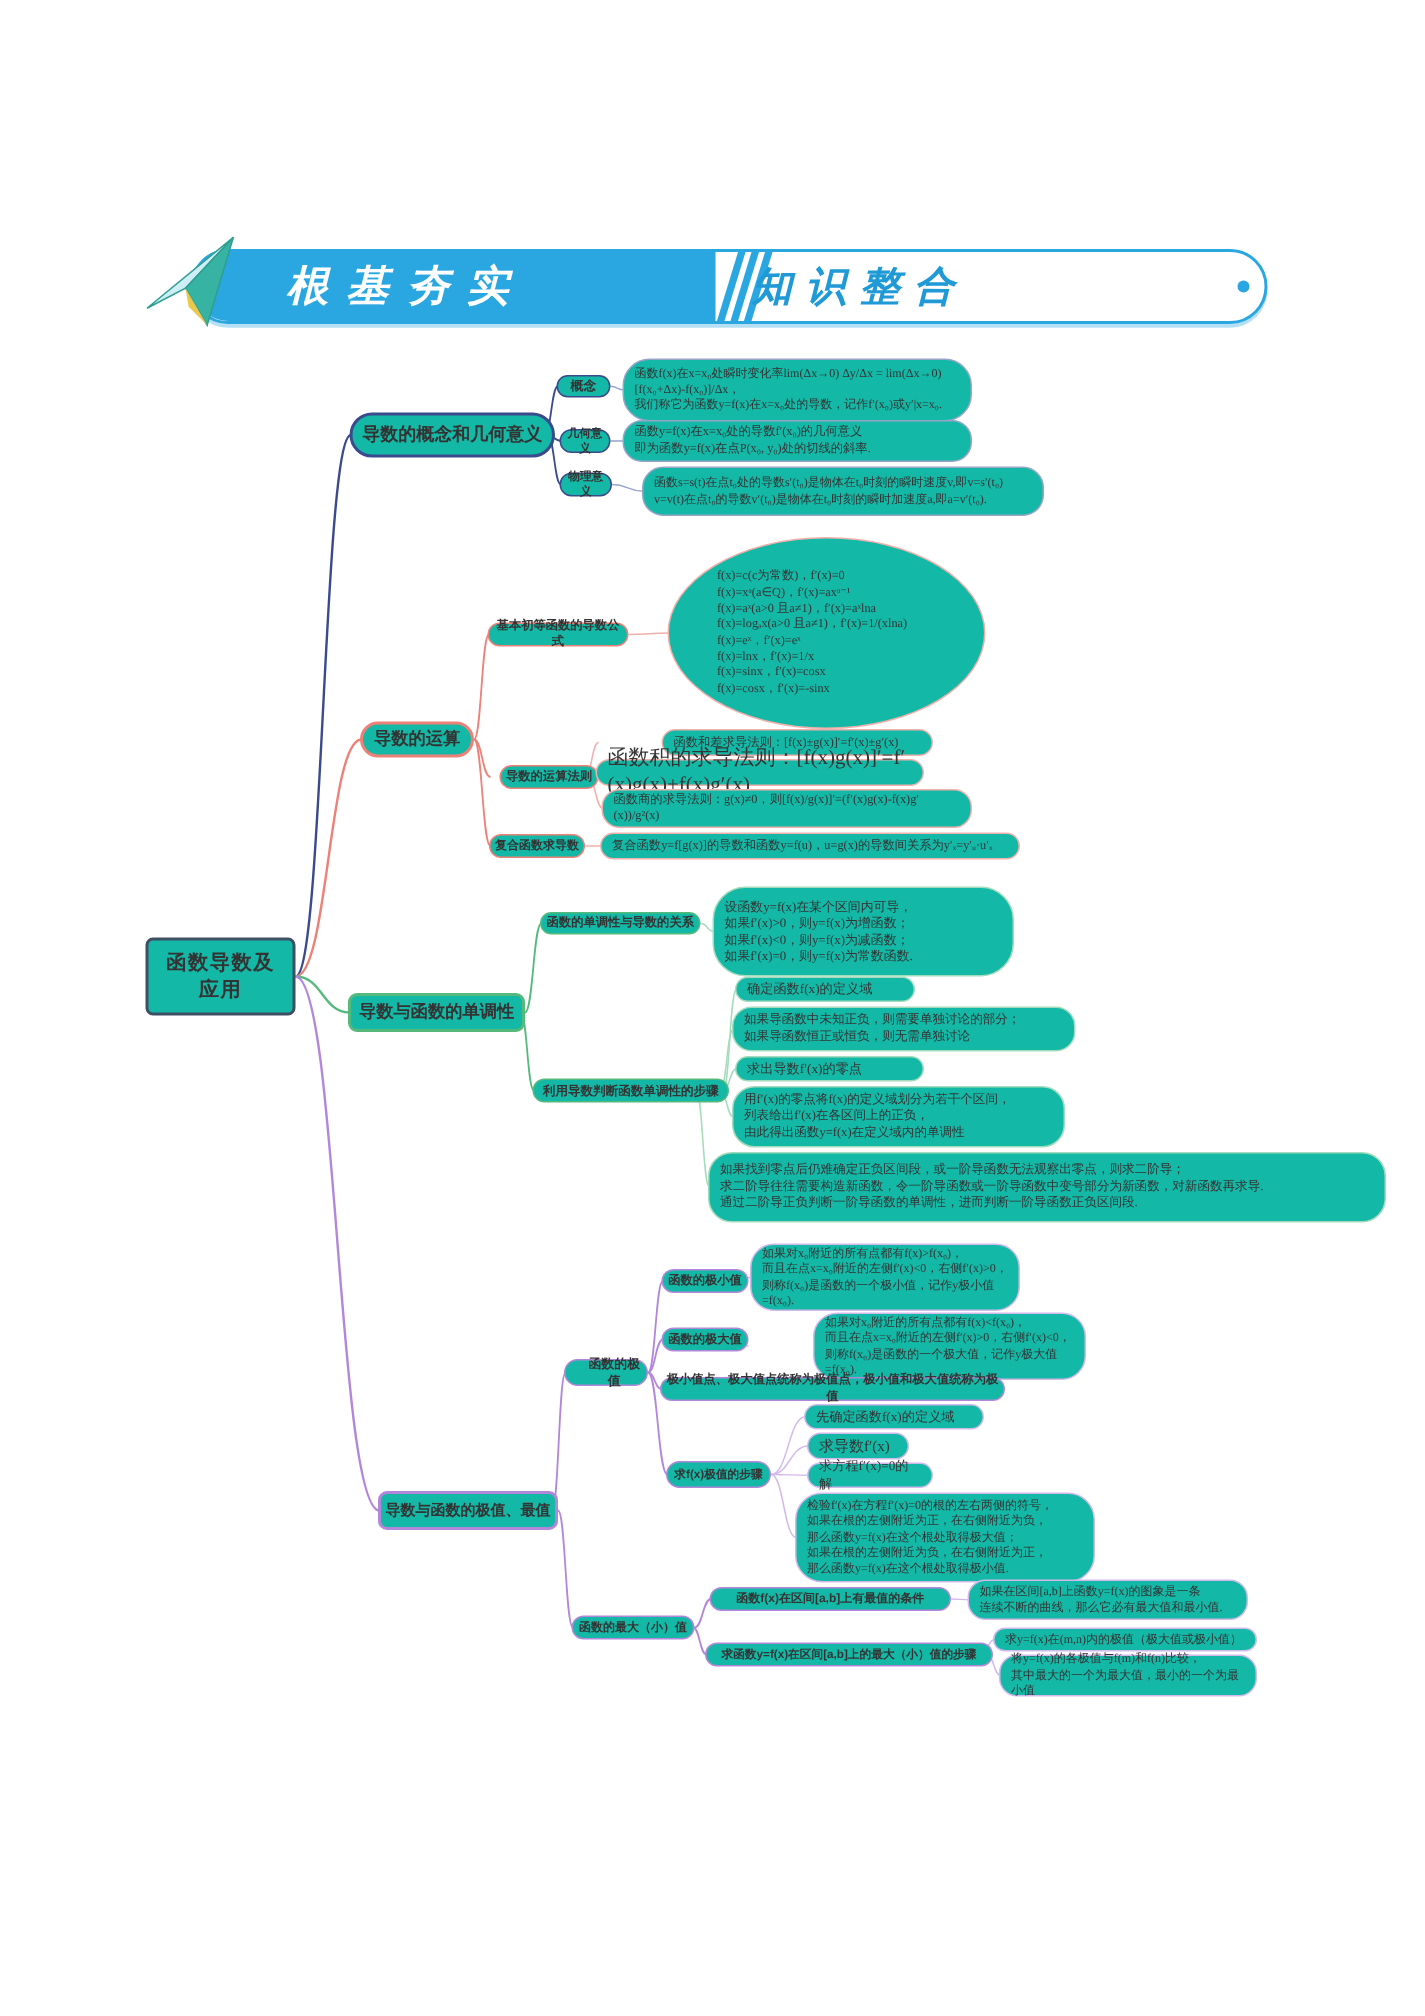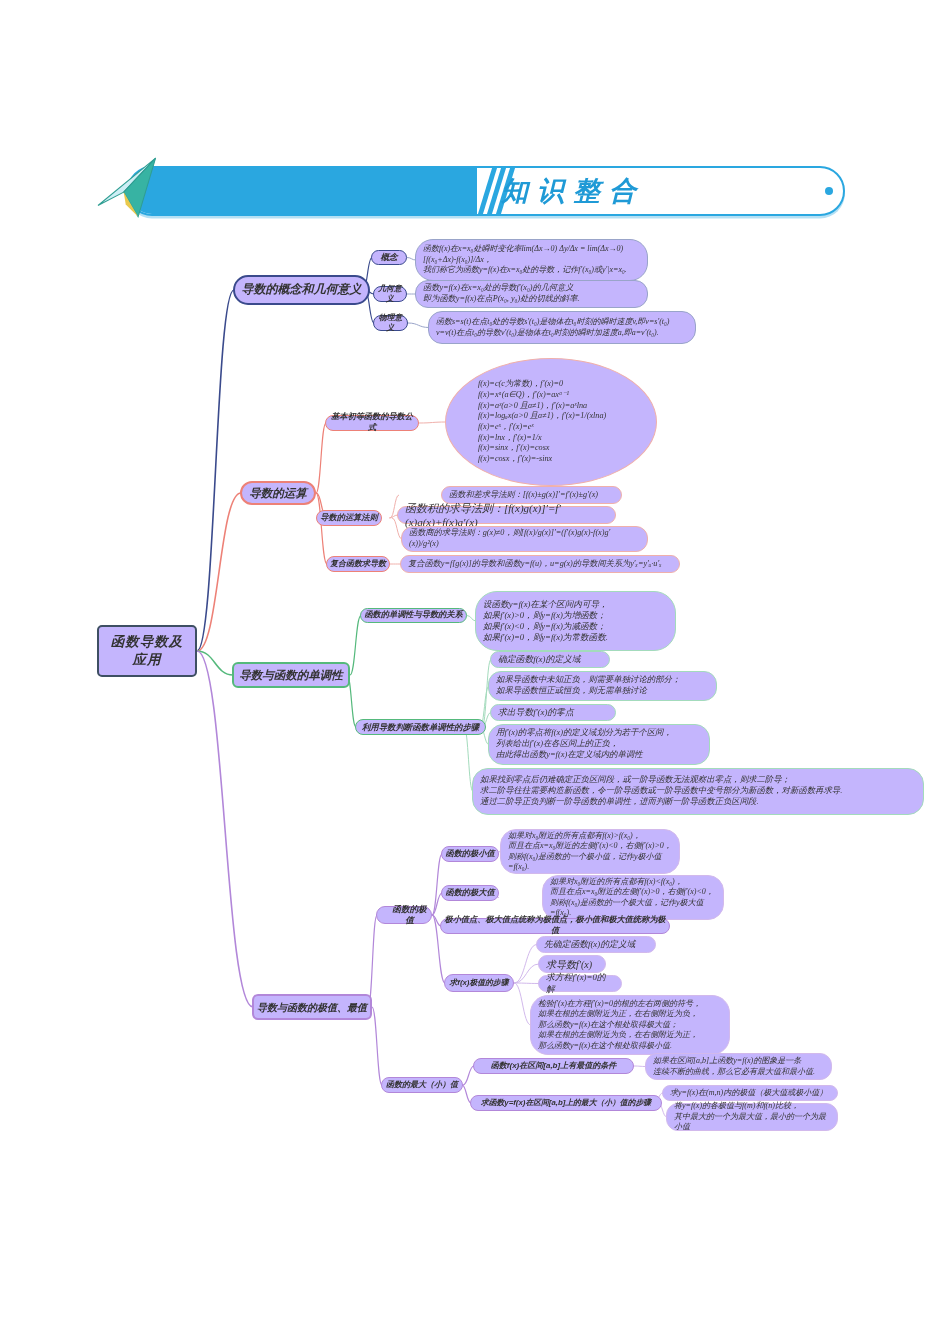--- a/index.html
+++ b/index.html
@@ -1,21 +1,21 @@
 <!DOCTYPE html>
 <html><head>
 <meta charset="utf-8">
 <style>
   html,body{margin:0;padding:0;background:#fff;}
   .page{position:relative;width:950px;height:1344px;background:#fff;overflow:hidden;
         font-family:"Liberation Sans",sans-serif;}
   #edges{position:absolute;left:0;top:0;width:950px;height:1344px;pointer-events:none;}
-  #nodes .node{position:absolute;background:#c4b5fd;box-sizing:border-box;border-style:solid;
+  #nodes .node{position:absolute;background:#14b8a6;box-sizing:border-box;border-style:solid;
         color:#333;white-space:pre-line;display:flex;flex-direction:column;justify-content:center;
-        line-height:1.3;font-style:italic;}
+        line-height:1.3;}
   .k-root{font-weight:700;text-align:center;border-width:2.5px;color:#222;letter-spacing:1px;}
   .k-branch{font-weight:700;text-align:center;border-width:2px;color:#222;}
   .k-pill{font-weight:700;text-align:center;border-width:1.5px;padding:0 2px;color:#3a3a3a;}
   .k-leaf,.k-ellipse{border-width:1px;padding:2px 7px;font-family:"Liberation Serif",serif;color:#3c3c3c;}
   .k-ellipse{padding:6px 18px 6px 32px;line-height:1.55;}
   
   .banner{position:absolute;left:105px;top:158px;width:742px;height:60px;}
   .banner-pill{position:absolute;left:22px;top:8px;right:2px;height:46px;border:2px solid #2aa7e0;
         border-radius:25px;background:#fff;box-shadow:0 2.5px 0 rgba(42,167,224,.35);overflow:hidden;}
   .banner-blue{position:absolute;left:0;top:0;bottom:0;width:348px;background:#2aa7e0;}
@@ -81,20 +81,21 @@
       <path d="M654,1103 C658.5,1103 658.5,1093 663,1093" stroke="#d2b9ec" stroke-width="1" fill="none"></path>
       <path d="M658,1103 C662.5,1103 662.5,1117 667,1117" stroke="#d2b9ec" stroke-width="1" fill="none"></path>
     </svg>
 
   <div class="banner">
     <div class="banner-pill">
       <div class="banner-blue"></div>
       <div class="banner-stripe st1"></div>
       <div class="banner-stripe st2"></div>
       <div class="banner-stripe st3"></div>
+      <span class="banner-text-left">根基夯实</span>
       <span class="banner-text-right">知识整合</span>
       <span class="banner-dot"></span>
     </div>
     <svg class="plane" viewBox="0 0 80 70">
       <polygon points="60,6 4,52 29,39" fill="#cdeef5" stroke="#2f9e92" stroke-width="1"></polygon>
       <polygon points="60,6 29,39 43,63" fill="#37b3a3" stroke="#2f9e92" stroke-width="1"></polygon>
       <polygon points="29,39 43,63 31,51" fill="#e9c94d"></polygon>
     </svg>
   </div>
 
@@ -114,23 +115,23 @@
       <div class="node k-branch" style="left: 240px; top: 481px; width: 76px; height: 24px; font-size: 11.5px; border-radius: 12px; border-color: rgb(237, 129, 119);">导数的运算</div>
       <div class="node k-pill" style="left: 325px; top: 415px; width: 94px; height: 16px; font-size: 8.2px; border-radius: 8px; border-color: rgb(237, 129, 119);">基本初等函数的导数公式</div>
       <div class="node k-ellipse" style="left: 445px; top: 358px; width: 212px; height: 128px; font-size: 8.2px; border-radius: 50%; border-color: rgb(240, 176, 171);">f(x)=c(c为常数)，f′(x)=0
 f(x)=xᵃ(a∈Q)，f′(x)=axᵃ⁻¹
 f(x)=aˣ(a&gt;0 且a≠1)，f′(x)=aˣlna
 f(x)=logₐx(a&gt;0 且a≠1)，f′(x)=1/(xlna)
 f(x)=eˣ，f′(x)=eˣ
 f(x)=lnx，f′(x)=1/x
 f(x)=sinx，f′(x)=cosx
 f(x)=cosx，f′(x)=-sinx</div>
-      <div class="node k-pill" style="left: 316px; top: 510px; width: 66px; height: 16px; font-size: 8.2px; border-radius: 8px; border-color: rgb(237, 129, 119);">导数的运算法则</div>
+      <div class="node k-pill" style="left: 333px; top: 510px; width: 66px; height: 16px; font-size: 8.2px; border-radius: 8px; border-color: rgb(237, 129, 119);">导数的运算法则</div>
       <div class="node k-leaf" style="left: 398px; top: 486px; width: 181px; height: 18px; font-size: 8.2px; border-radius: 9px; border-color: rgb(240, 176, 171); margin-left: 43px;">函数和差求导法则：[f(x)±g(x)]′=f′(x)±g′(x)</div>
-      <div class="node k-leaf" style="left: 397px; top: 506px; width: 219px; height: 18px; font-size: 11px; border-radius: 9px; border-color: rgb(240, 176, 171);">函数积的求导法则：[f(x)g(x)]′=f′(x)g(x)+f(x)g′(x)</div>
+      <div class="node k-leaf" style="left: 397px; top: 506px; width: 219px; height: 18px; font-size: 14px; border-radius: 9px; border-color: rgb(240, 176, 171);">函数积的求导法则：[f(x)g(x)]′=f′(x)g(x)+f(x)g′(x)</div>
       <div class="node k-leaf" style="left: 401px; top: 526px; width: 247px; height: 26px; font-size: 8.2px; border-radius: 12px; border-color: rgb(240, 176, 171);">函数商的求导法则：g(x)≠0，则[f(x)/g(x)]′=(f′(x)g(x)-f(x)g′(x))/g²(x)</div>
       <div class="node k-pill" style="left: 326px; top: 556px; width: 64px; height: 16px; font-size: 8px; border-radius: 8px; border-color: rgb(237, 129, 119);">复合函数求导数</div>
       <div class="node k-leaf" style="left: 400px; top: 555px; width: 280px; height: 18px; font-size: 8.2px; border-radius: 9px; border-color: rgb(240, 176, 171);">复合函数y=f[g(x)]的导数和函数y=f(u)，u=g(x)的导数间关系为y′ₓ=y′ᵤ·u′ₓ</div>
       <div class="node k-branch" style="left: 232px; top: 662px; width: 118px; height: 26px; font-size: 11.5px; border-radius: 6px; border-color: rgb(85, 185, 124);">导数与函数的单调性</div>
       <div class="node k-pill" style="left: 360px; top: 608px; width: 107px; height: 15px; font-size: 8.2px; border-radius: 8px; border-color: rgb(85, 185, 124);">函数的单调性与导数的关系</div>
       <div class="node k-leaf" style="left: 475px; top: 591px; width: 201px; height: 60px; font-size: 8.6px; border-radius: 22px; border-color: rgb(163, 219, 188);">设函数y=f(x)在某个区间内可导，
 如果f′(x)&gt;0，则y=f(x)为增函数；
 如果f′(x)&lt;0，则y=f(x)为减函数；
 如果f′(x)=0，则y=f(x)为常数函数.</div>
       <div class="node k-pill" style="left: 355px; top: 719px; width: 131px; height: 16px; font-size: 8.4px; border-radius: 8px; border-color: rgb(85, 185, 124);">利用导数判断函数单调性的步骤</div>

